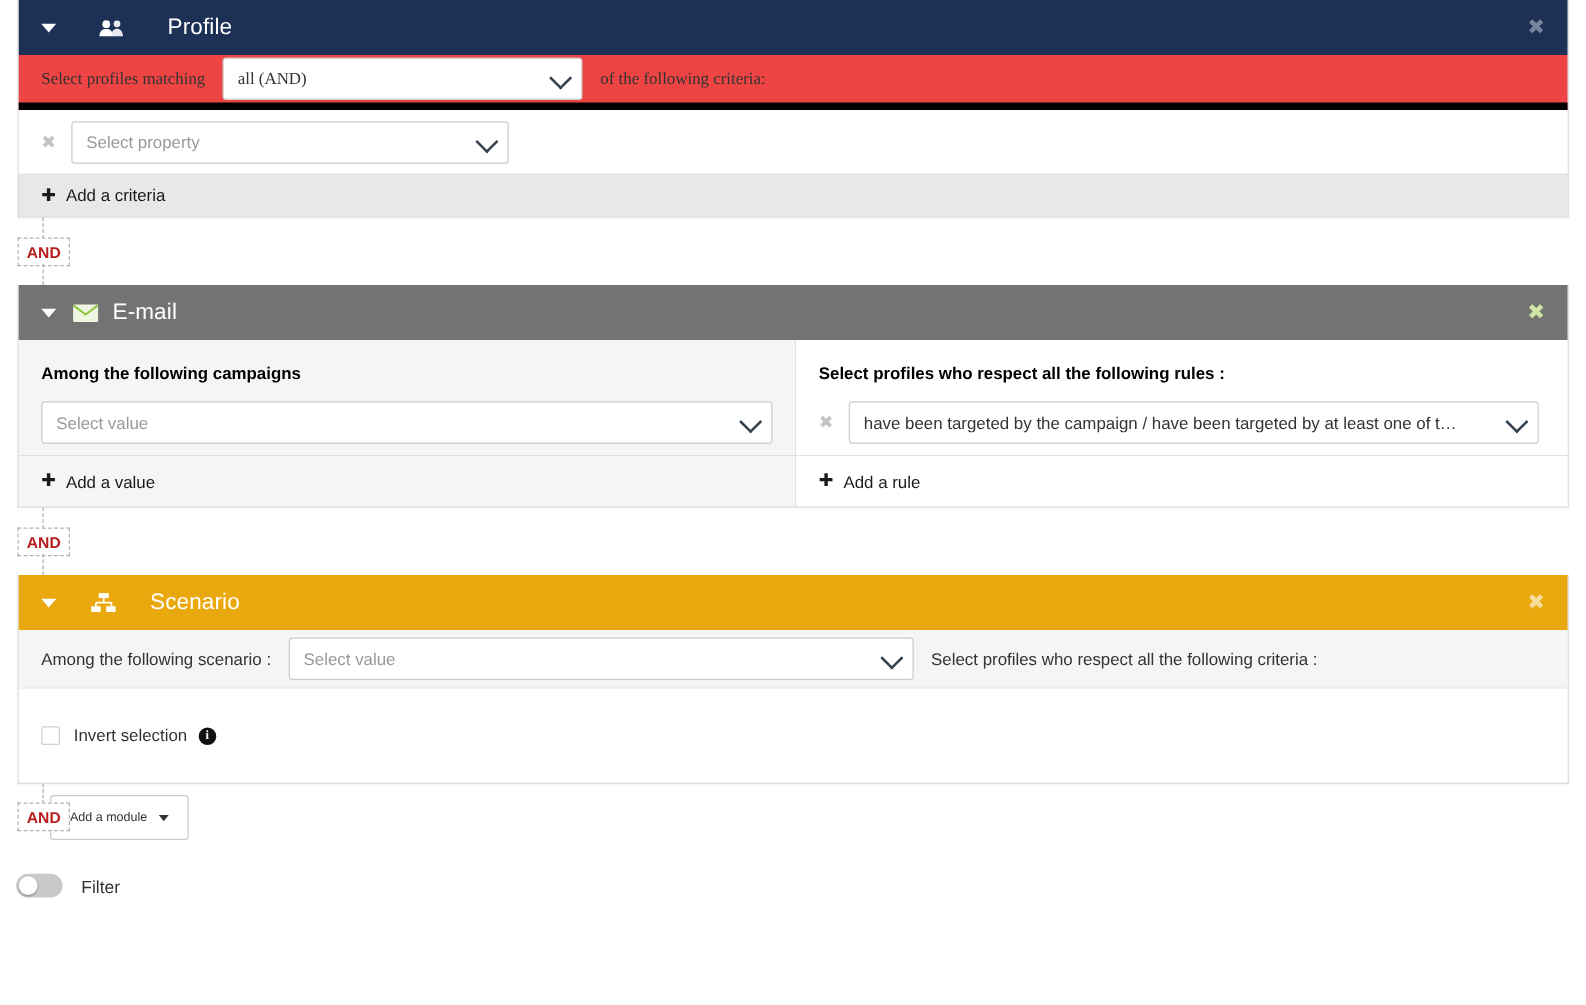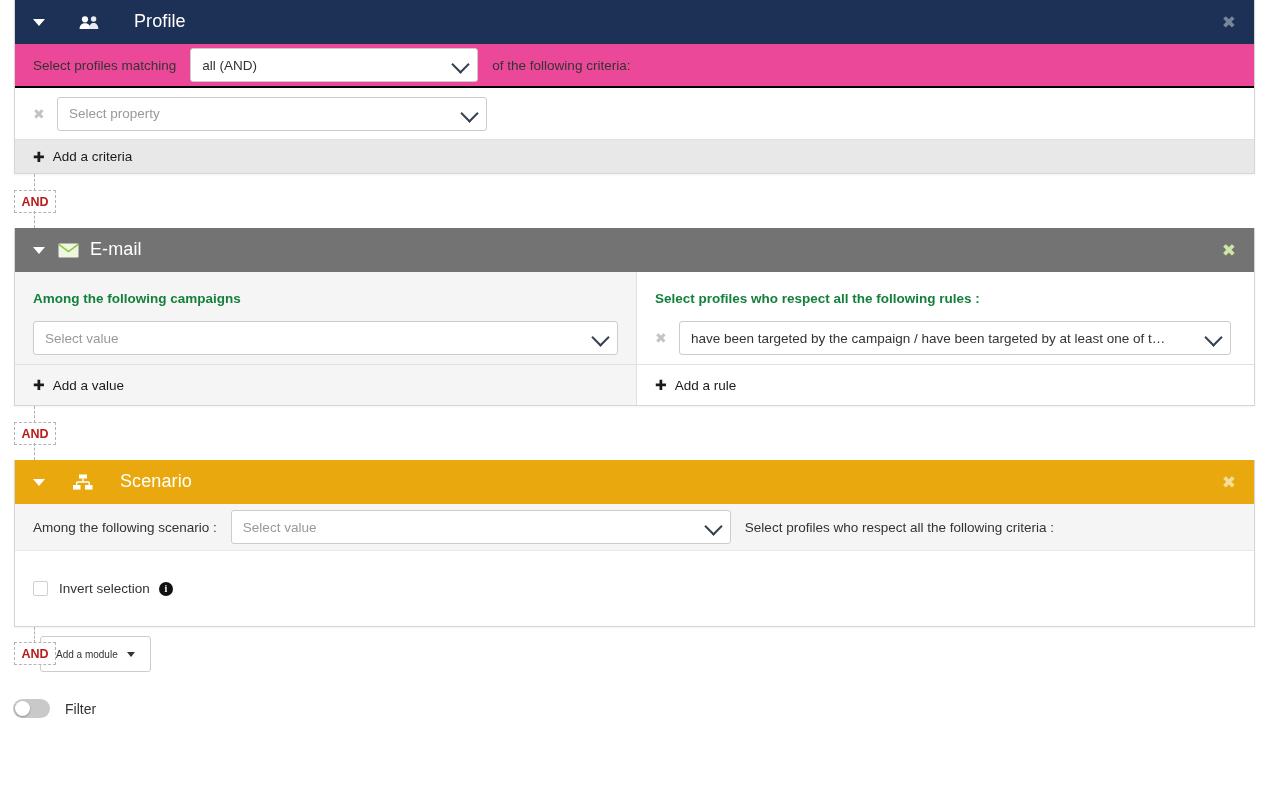--- a/index.html
+++ b/index.html
@@ -81,24 +81,25 @@
   .hdr-scenario{ background: #e9a80d; gap: 15px; }
   .hdr-scenario .close-x { color: #f6dd9b; }
 
   
   .row {
     display: flex;
     align-items: center;
     box-sizing: border-box;
   }
   .row-top {
-    background: #ec4899;
-    border-bottom: 2px solid #000000;
+    background: #ef4444;
+    border-bottom: 6px solid #000000;
     height: 44px;
     padding: 0 18px;
+    font-family: Liberation Serif, serif;
   }
   .row-criteria {
     background: #ffffff;
     height: 52px;
     padding: 0 18px;
     border-bottom: 1px solid #e0e0e0;
   }
   .row-add {
     background: #e8e8e8;
     height: 33px;
@@ -204,21 +205,21 @@
   .col-right { flex: 1 1 auto; box-sizing: border-box; }
   .col-head {
     background: #f5f5f5;
     height: 40px;
     display: flex;
     align-items: flex-end;
     padding: 0 18px 6px 18px;
     box-sizing: border-box;
     font-weight: bold;
     font-size: 13.5px;
-    color: #15803d;
+    color: #000000;
   }
   .col-body {
     background: #f5f5f5;
     height: 53px;
     display: flex;
     align-items: center;
     padding: 0 18px;
     box-sizing: border-box;
     border-bottom: 1px solid #e0e0e0;
   }
@@ -369,21 +370,21 @@
       <span class="lbl">Select profiles matching</span>
       <div class="select" style="width:288px; margin:0 14px;text-align:right;">
         <span class="sel-text">all (AND)</span>
         <span class="chev"></span>
       </div>
       <span class="lbl">of the following criteria:</span>
     </div>
 
     <div class="row row-criteria">
       <span class="remove-x">✖</span>
-      <div class="select placeholder" style="width:430px;">
+      <div class="select placeholder" style="width:350px;">
         <span class="sel-text">Select property</span>
         <span class="chev"></span>
       </div>
     </div>
 
     <div class="row row-add">
       <span class="addlink">
         <span class="plus">✚</span>
         <span>Add a criteria</span>
       </span>

